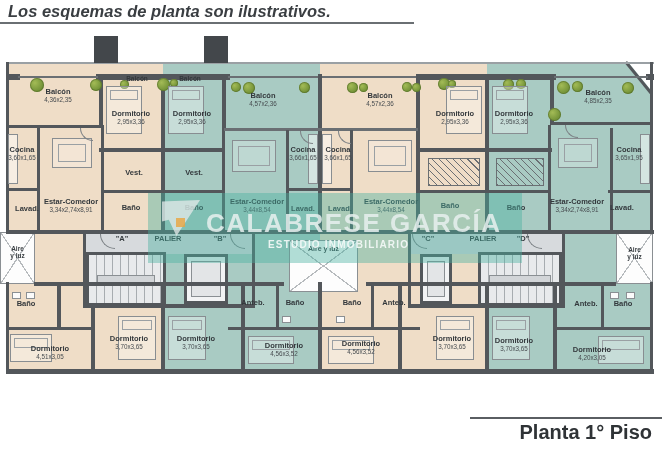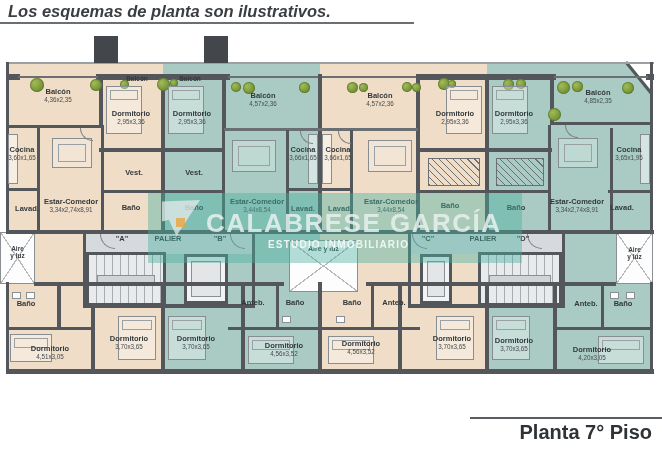--- a/index.html
+++ b/index.html
@@ -386,14 +386,14 @@
       <div class="arc" style="left: 230px; top: 206px; width: 15px; height: 15px;"></div>
       <div class="arc" style="left: 412px; top: 206px; width: 15px; height: 15px;"></div>
       <div class="arc" style="left: 527px; top: 206px; width: 15px; height: 15px;"></div>
       <div class="arc" style="left: 80px; top: 100px; width: 13px; height: 13px;"></div>
       <div class="arc" style="left: 300px; top: 103px; width: 13px; height: 13px;"></div>
       <div class="arc" style="left: 338px; top: 103px; width: 13px; height: 13px;"></div>
       <div class="arc" style="left: 565px; top: 97px; width: 13px; height: 13px;"></div>
     </div>
 
   <div class="footer-rule"></div>
-  <div class="footer">Planta 7° Piso</div>
+  <div class="footer">Planta 1° Piso</div>
 </div>
 
 </body></html>

